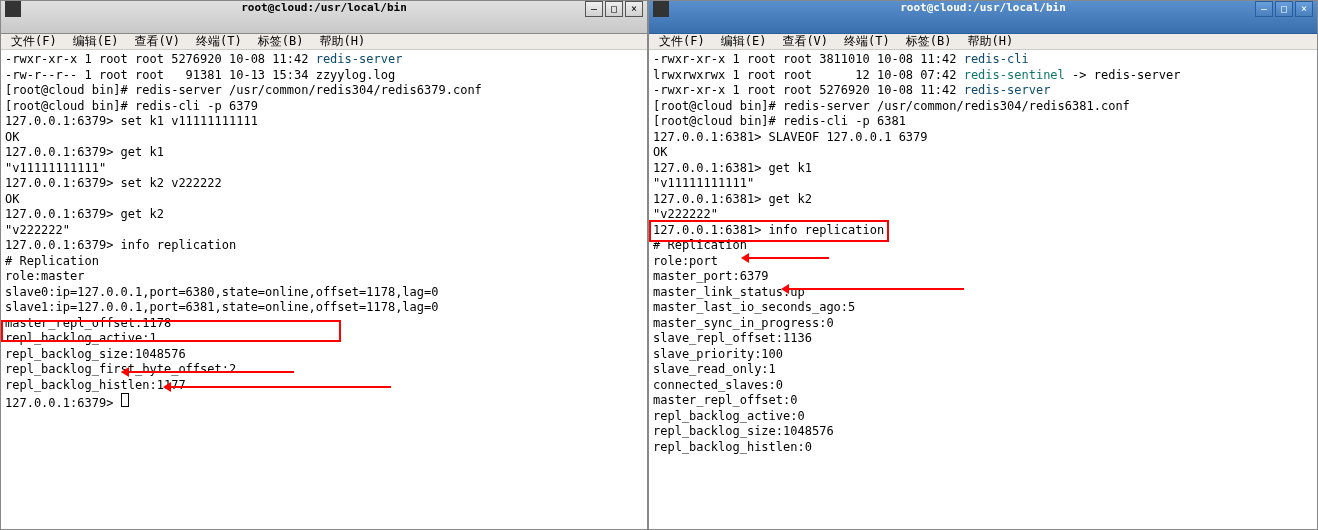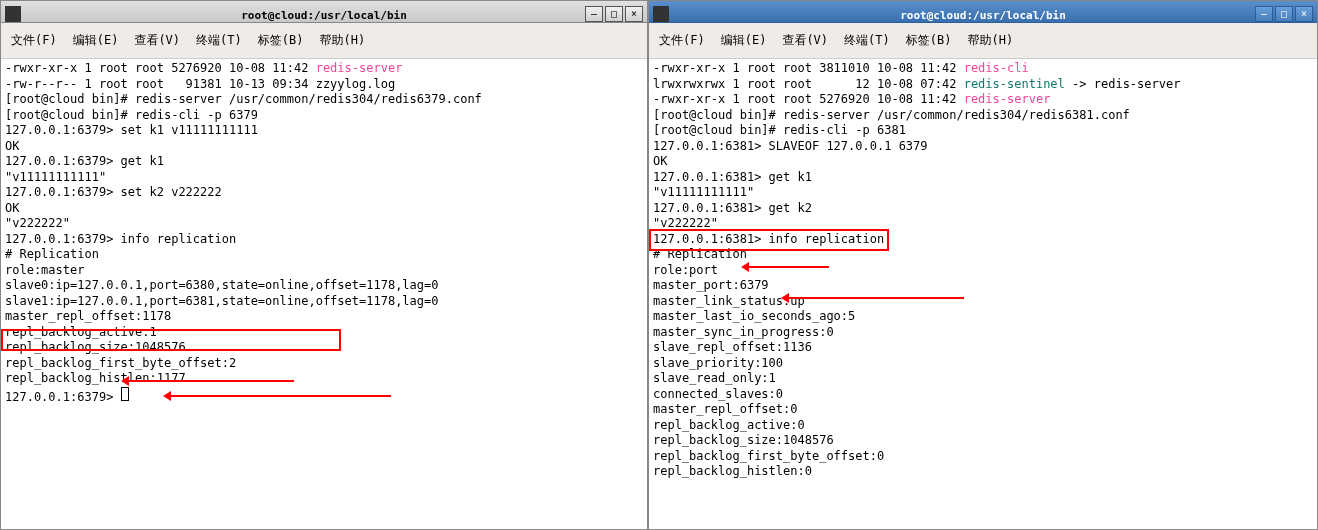--- a/index.html
+++ b/index.html
@@ -12,23 +12,23 @@
       height: 530px;
     }
     .window {
       display: flex;
       flex-direction: column;
       border: 1px solid #888;
     }
     .window.left { width: 648px; }
     .window.right { width: 670px; }
     .title-bar {
-      height: 22px;
-      display: flex;
-      align-items: flex-end;
+      height: 33px;
+      display: flex;
+      align-items: flex-start;
       justify-content: center;
       position: relative;
       padding: 0 4px;
       font-size: 11px;
       color: #000;
     }
     .window.left .title-bar {
       background: linear-gradient(to bottom, #e0e0e0, #c8c8c8);
       border-bottom: 1px solid #888;
     }
@@ -63,21 +63,21 @@
     }
     .title-icon {
       position: absolute;
       left: 4px;
       width: 16px;
       height: 16px;
       background: #333;
       display: inline-block;
     }
     .menu-bar {
-      height: 36px;
+      height: 16px;
       background: #efebe7;
       display: flex;
       align-items: center;
       padding: 0 4px;
       gap: 4px;
       border-bottom: 1px solid #ccc;
       font-size: 12px;
     }
     .menu-item {
       padding: 2px 6px;
@@ -85,21 +85,21 @@
     }
     .terminal {
       flex: 1;
       background: #fff;
       padding: 2px 4px;
       overflow: hidden;
       line-height: 15.5px;
       position: relative;
     }
     .line { white-space: pre; color: #000; }
-    .cmd { color: #ec4899; }
+    .cmd { color: #0c4a6e; }
     .link { color: #0f766e; }
     .highlight-box {
       position: absolute;
       border: 2px solid #ff0000;
       pointer-events: none;
     }
     .arrow {
       position: absolute;
       height: 2px;
       background: #ff0000;
@@ -146,29 +146,30 @@
     <span class="menu-item">查看(V)</span>
     <span class="menu-item">终端(T)</span>
     <span class="menu-item">标签(B)</span>
     <span class="menu-item">帮助(H)</span>
   </div>
   <div class="terminal" id="term-left">
     <div class="highlight-box" style="left:0;top:270px;width:340px;height:22px;"></div>
     <div class="arrow" style="left:128px;top:321px;width:165px;"></div>
     <div class="arrow" style="left:170px;top:336px;width:220px;"></div>
   <div class="line"><span>-rwxr-xr-x 1 root root 5276920 10-08 11:42 </span><span class="cmd">redis-server</span></div>
-      <div class="line"><span>-rw-r--r-- 1 root root   91381 10-13 09:34 zzyylog.log</span></div>
+      <div class="line"><span>-rw-r--r-- 1 root root   91381 10-13 15:34 zzyylog.log</span></div>
       <div class="line"><span>[root@cloud bin]# redis-server /usr/common/redis304/redis6379.conf</span></div>
       <div class="line"><span>[root@cloud bin]# redis-cli -p 6379</span></div>
       <div class="line"><span>127.0.0.1:6379&gt; set k1 v11111111111</span></div>
       <div class="line"><span>OK</span></div>
       <div class="line"><span>127.0.0.1:6379&gt; get k1</span></div>
       <div class="line"><span>"v11111111111"</span></div>
       <div class="line"><span>127.0.0.1:6379&gt; set k2 v222222</span></div>
       <div class="line"><span>OK</span></div>
+      <div class="line"><span>127.0.0.1:6379&gt; get k2</span></div>
       <div class="line"><span>"v222222"</span></div>
       <div class="line"><span>127.0.0.1:6379&gt; info replication</span></div>
       <div class="line"><span># Replication</span></div>
       <div class="line"><span>role:master</span></div>
       <div class="line"><span>slave0:ip=127.0.0.1,port=6380,state=online,offset=1178,lag=0</span></div>
       <div class="line"><span>slave1:ip=127.0.0.1,port=6381,state=online,offset=1178,lag=0</span></div>
       <div class="line"><span>master_repl_offset:1178</span></div>
       <div class="line"><span>repl_backlog_active:1</span></div>
       <div class="line"><span>repl_backlog_size:1048576</span></div>
       <div class="line"><span>repl_backlog_first_byte_offset:2</span></div>
@@ -217,16 +218,15 @@
       <div class="line"><span>master_link_status:up</span></div>
       <div class="line"><span>master_last_io_seconds_ago:5</span></div>
       <div class="line"><span>master_sync_in_progress:0</span></div>
       <div class="line"><span>slave_repl_offset:1136</span></div>
       <div class="line"><span>slave_priority:100</span></div>
       <div class="line"><span>slave_read_only:1</span></div>
       <div class="line"><span>connected_slaves:0</span></div>
       <div class="line"><span>master_repl_offset:0</span></div>
       <div class="line"><span>repl_backlog_active:0</span></div>
       <div class="line"><span>repl_backlog_size:1048576</span></div>
-      <div class="line"><span>repl_backlog_first_byte_offset:0</span></div>
       <div class="line"><span>repl_backlog_histlen:0</span></div>
     </div>
 </div>
 
 </body></html>

